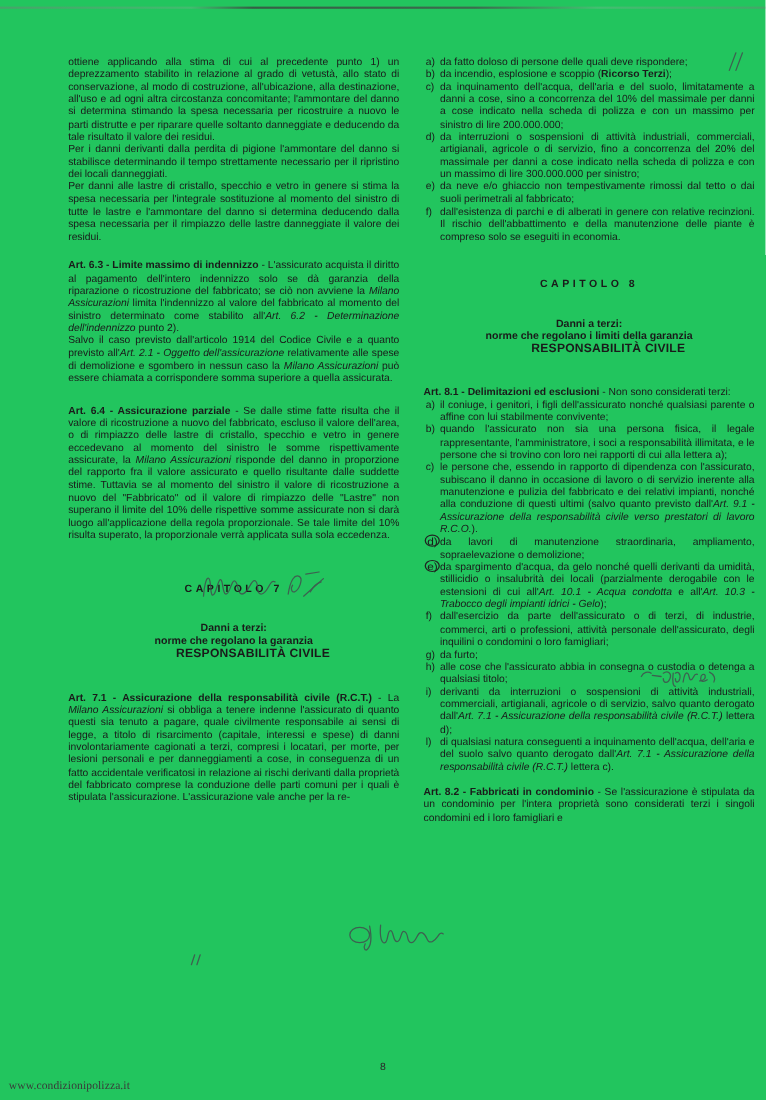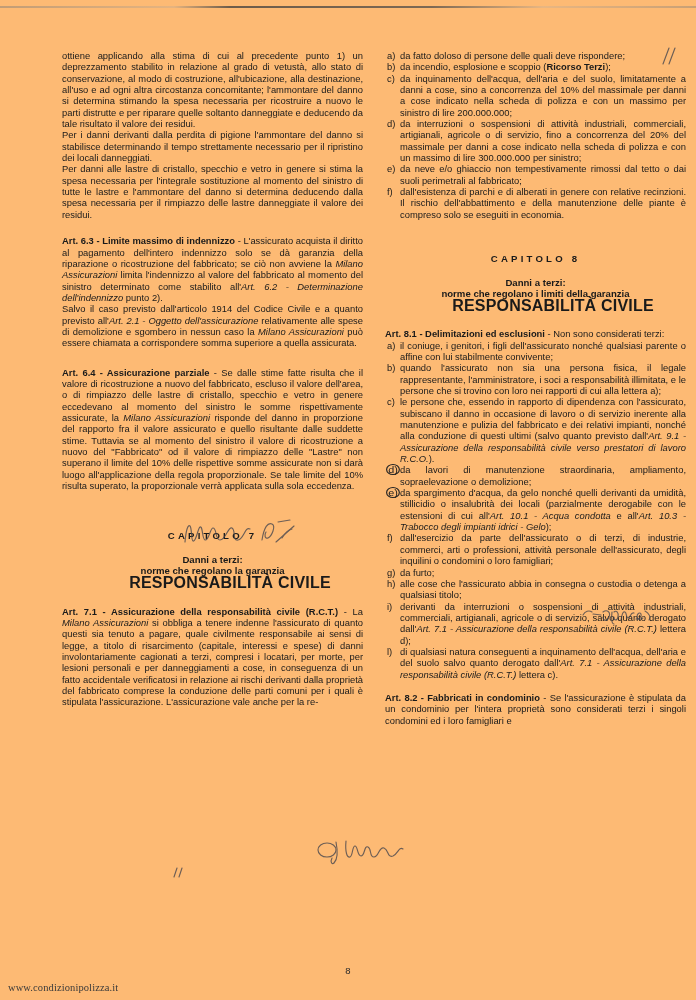--- a/index.html
+++ b/index.html
@@ -11,21 +11,21 @@
     width: 696px;
     height: 1000px;
     font-family: "Liberation Sans", sans-serif;
     color: #1a1a1a;
     position: relative;
     overflow: hidden;
   }
   .page {
     position: absolute;
     inset: 0;
-    background: #fdba74;
+    background: #22c55e;
   }
   
   .scan-edge {
     position: absolute;
     top: 6px; left: 0; right: 0;
     height: 2px;
     background: linear-gradient(to right,
       rgba(120,120,120,0.45) 0%,
       rgba(160,160,160,0.25) 25%,
       rgba(60,60,60,0.75) 33%,
@@ -83,24 +83,24 @@
     font-weight: bold;
     font-size: 9.6px;
     letter-spacing: 3.2px;
     margin: 0;
   }
   .sec-head {
     text-align: center;
     font-weight: bold;
     font-size: 9.6px;
     line-height: 11.6px;
-    margin: 0;
+    margin: 12px;
   }
   .sec-head .big {
-    font-size: 16px;
+    font-size: 11px;
     letter-spacing: 0.2px;
     padding-left: 35px;
   }
   .sp3 { height: 9px; }
   .sp4 { height: 12px; }
   .sp5 { height: 15px; }
   .sp6 { height: 18px; }
   .sp8 { height: 24px; }
   .u { text-decoration: underline; }
   .circ {

